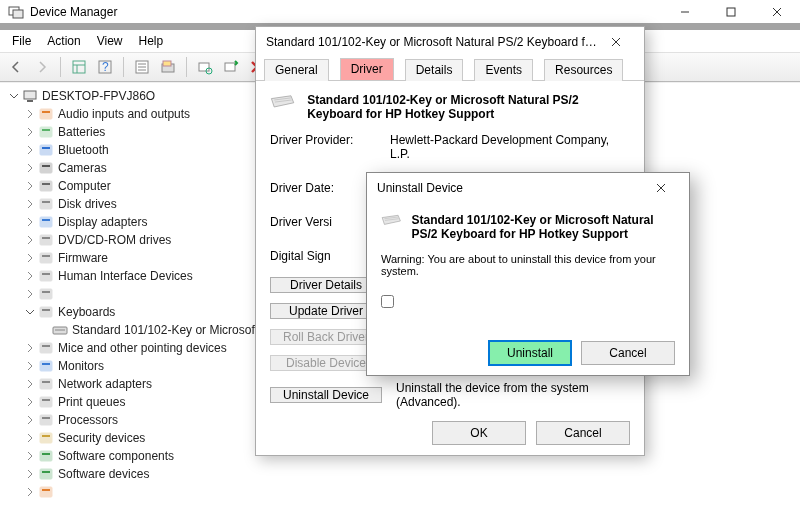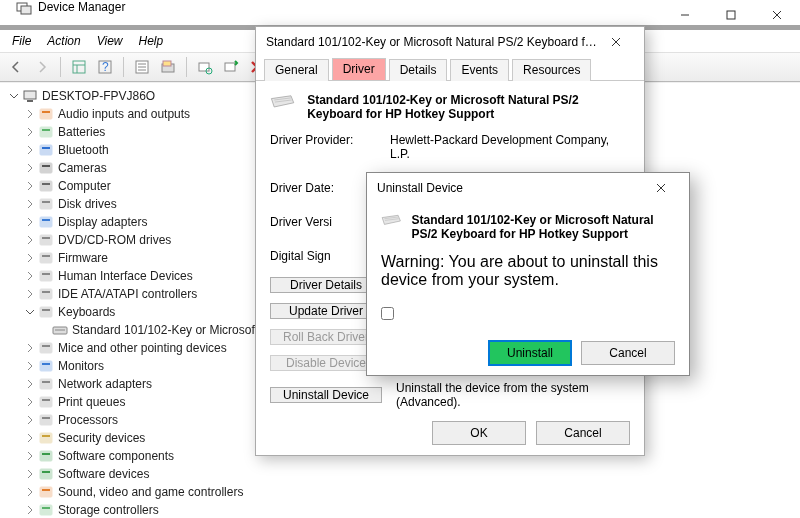--- a/index.html
+++ b/index.html
@@ -1,26 +1,26 @@
 <!DOCTYPE html>
 <html><head>
 <meta charset="utf-8">
 <style>
   * { box-sizing: border-box; margin: 0; padding: 0; font-family: "Segoe UI", Tahoma, sans-serif; font-size: 12px; }
   body { width: 800px; height: 518px; background: #fff; overflow: hidden; position: relative; }
 
   
-  .titlebar { height: 30px; display: flex; align-items: flex-start; padding-left: 16px; border-bottom: 5px solid #a3a3a3; }
+  .titlebar { height: 30px; display: flex; align-items: center; padding-left: 8px; border-bottom: 7px solid #a3a3a3; }
   .titlebar .app-icon { width: 16px; height: 16px; margin-right: 6px; }
   .titlebar .title { font-size: 12px; }
   .titlebar .spacer { flex: 1; }
   .win-btn { width: 46px; height: 30px; display: flex; align-items: center; justify-content: center; color: #333; }
 
   .menubar { height: 22px; display: flex; align-items: center; padding: 0 4px; }
-  .menubar span { padding: 2px 8px; font-style: italic; }
+  .menubar span { padding: 2px 8px; }
 
   .toolbar { height: 30px; display: flex; align-items: center; padding: 0 4px; border-top: 1px solid #e1e1e1; border-bottom: 1px solid #b8b8b8; background: linear-gradient(#fafafa,#ececec); gap: 2px; }
   .tbtn { width: 24px; height: 24px; display: flex; align-items: center; justify-content: center; border: 1px solid transparent; border-radius: 2px; }
   .tbtn svg { width: 16px; height: 16px; }
   .tdiv { width: 1px; height: 20px; background: #c8c8c8; margin: 0 4px; }
 
   
   .workspace { position: absolute; top: 82px; left: 0; right: 0; bottom: 0; border-top: 1px solid #f0f0f0; padding: 4px 4px; overflow: hidden; }
   .tree { font-size: 12px; color: #222; }
   .node { display: flex; align-items: center; height: 18px; white-space: nowrap; }
@@ -29,21 +29,21 @@
   .tw2 { padding-left: 48px; }
   .twist { width: 12px; height: 12px; margin-right: 2px; display: flex; align-items: center; justify-content: center; color: #666; }
   .ticon { width: 16px; height: 16px; margin-right: 4px; display: flex; align-items: center; justify-content: center; }
 
   
   .propdlg { position: absolute; left: 255px; top: 26px; width: 390px; height: 430px; background: #fff; border: 1px solid #aaa; box-shadow: 4px 4px 14px rgba(0,0,0,.25); }
   .propdlg .dlg-title { height: 30px; display: flex; align-items: center; padding: 0 10px; }
   .propdlg .dlg-title .t { flex: 1; overflow: hidden; text-overflow: ellipsis; white-space: nowrap; }
   .closex { width: 36px; height: 28px; display: flex; align-items: center; justify-content: center; color: #333; }
 
-  .tabs { display: flex; align-items: flex-end; padding: 0 8px; border-bottom: 1px solid #c9c9c9; height: 24px; gap: 4px; }
+  .tabs { display: flex; align-items: flex-end; padding: 0 8px; border-bottom: 1px solid #c9c9c9; height: 24px; gap: 12px; }
   .tab { padding: 3px 10px 4px; border: 1px solid #c9c9c9; border-bottom: none; background: #f4f4f4; margin-right: -1px; font-size: 12px; position: relative; top: 1px; }
   .tab.active { background: #fca5a5; top: 0; z-index: 2; }
 
   .propbody { padding: 12px 14px; }
   .dev-row { display: flex; align-items: flex-start; gap: 12px; margin-bottom: 12px; font-weight: bold; }
   .kb-icon { width: 36px; height: 24px; }
   .infogrid { display: grid; grid-template-columns: 120px 1fr; row-gap: 20px; margin-bottom: 14px; font-size: 12px; }
 
   .act-row { display: flex; align-items: center; gap: 14px; margin-bottom: 10px; }
   .wbtn { width: 112px; height: 16px; background: #efefef; border: 1px solid #adadad; font-size: 12px; display: flex; align-items: center; justify-content: center; }
@@ -52,24 +52,24 @@
 
   .dlg-footer { position: absolute; bottom: 10px; right: 14px; display: flex; gap: 10px; }
   .fbtn { width: 94px; height: 24px; background: #efefef; border: 1px solid #adadad; display: flex; align-items: center; justify-content: center; }
 
   
   .confirm { position: absolute; left: 366px; top: 172px; width: 324px; height: 204px; background: #fff; border: 1px solid #888; box-shadow: 6px 6px 18px rgba(0,0,0,.3); z-index: 10; }
   .confirm .dlg-title { height: 30px; display: flex; align-items: center; padding: 0 10px; }
   .confirm .dlg-title .t { flex: 1; }
   .confirm .cbody { padding: 10px 14px; }
   .confirm .dev-row { display: flex; gap: 10px; align-items: flex-start; margin-bottom: 12px; }
-  .confirm .warn { font-size: 16px; margin-bottom: 18px; }
+  .confirm .warn { font-size: 11px; margin-bottom: 18px; }
   .confirm label.chk { display: flex; align-items: center; gap: 6px; font-size: 12px; margin-bottom: 20px; }
   .confirm .cfooter { position: absolute; bottom: 10px; right: 14px; display: flex; gap: 10px; }
-  .prim { width: 82px; height: 24px; background: #22c55e; border: 1px solid #0078d7; outline: 1px solid #0078d7; display: flex; align-items: center; justify-content: center; }
+  .prim { width: 82px; height: 24px; background: #86efac; border: 1px solid #0078d7; outline: 1px solid #0078d7; display: flex; align-items: center; justify-content: center; }
 </style>
 </head>
 <body>
 
 <div class="titlebar">
   <span class="app-icon">
     <svg viewBox="0 0 16 16">
         <rect x="1" y="3" width="10" height="8" fill="#fff" stroke="#555"></rect>
         <rect x="5" y="6" width="10" height="8" fill="#e8e8e8" stroke="#555"></rect>
       </svg>
@@ -323,21 +323,20 @@
             <svg width="10" height="10">
               <path d="M3 1 L7 5 L3 9" fill="none" stroke="#888"></path>
             </svg>
           </span>
           <span class="ticon">
             <svg viewBox="0 0 16 16">
               <rect x="2" y="3" width="12" height="10" rx="1" fill="#888" opacity=".25" stroke="#888"></rect>
               <rect x="4" y="5" width="8" height="2" fill="#888"></rect>
             </svg>
           </span>
-          <span>IDE ATA/ATAPI controllers</span>
         </div>
         <div class="node tw1">
           <span class="twist">
             <svg width="10" height="10">
               <path d="M1 3 L5 7 L9 3" fill="none" stroke="#555"></path>
             </svg>
           </span>
           <span class="ticon">
             <svg viewBox="0 0 16 16">
               <rect x="2" y="3" width="12" height="10" rx="1" fill="#888" opacity=".25" stroke="#888"></rect>
@@ -472,35 +471,20 @@
             <svg width="10" height="10">
               <path d="M3 1 L7 5 L3 9" fill="none" stroke="#888"></path>
             </svg>
           </span>
           <span class="ticon">
             <svg viewBox="0 0 16 16">
               <rect x="2" y="3" width="12" height="10" rx="1" fill="#e27d2c" opacity=".25" stroke="#e27d2c"></rect>
               <rect x="4" y="5" width="8" height="2" fill="#e27d2c"></rect>
             </svg>
           </span>
-          <span>Sound, video and game controllers</span>
-        </div>
-        <div class="node tw1">
-          <span class="twist">
-            <svg width="10" height="10">
-              <path d="M3 1 L7 5 L3 9" fill="none" stroke="#888"></path>
-            </svg>
-          </span>
-          <span class="ticon">
-            <svg viewBox="0 0 16 16">
-              <rect x="2" y="3" width="12" height="10" rx="1" fill="#5bb36b" opacity=".25" stroke="#5bb36b"></rect>
-              <rect x="4" y="5" width="8" height="2" fill="#5bb36b"></rect>
-            </svg>
-          </span>
-          <span>Storage controllers</span>
         </div>
       </div>
   </div>
 </div>
 
 <div class="propdlg">
   <div class="dlg-title">
     <span class="t">Standard 101/102-Key or Microsoft Natural PS/2 Keyboard for HP ...</span>
     <div class="closex">
         <svg width="10" height="10">

